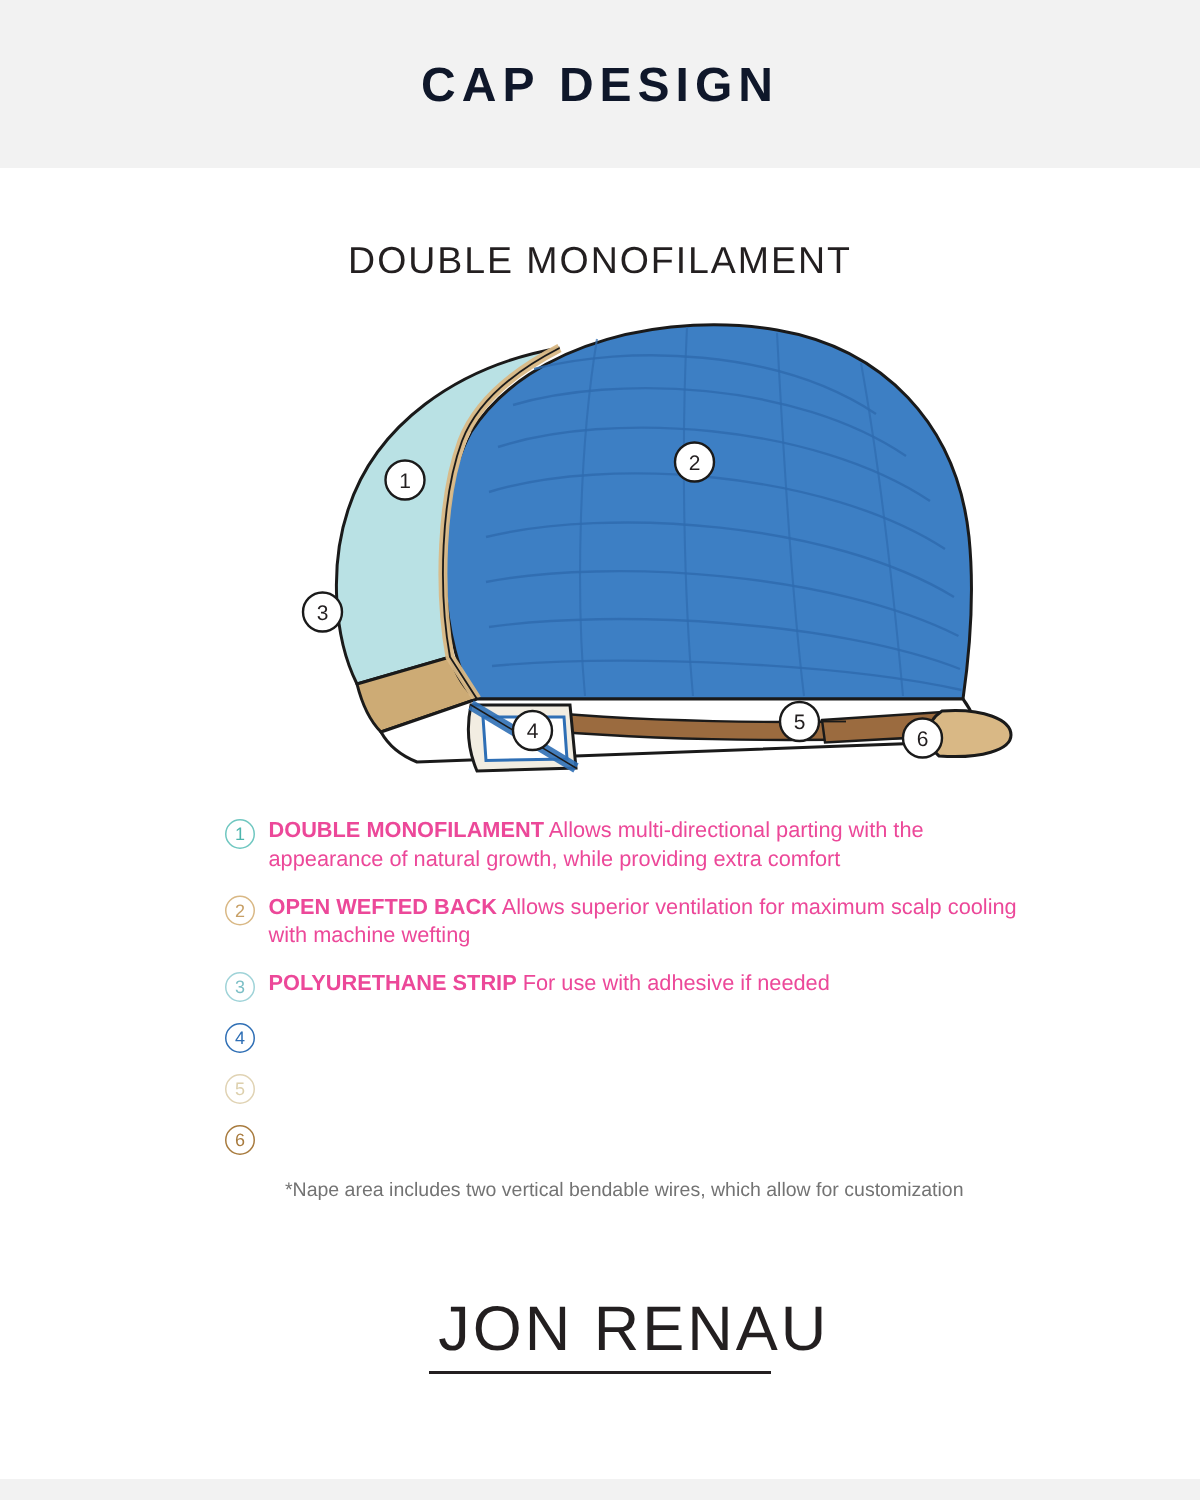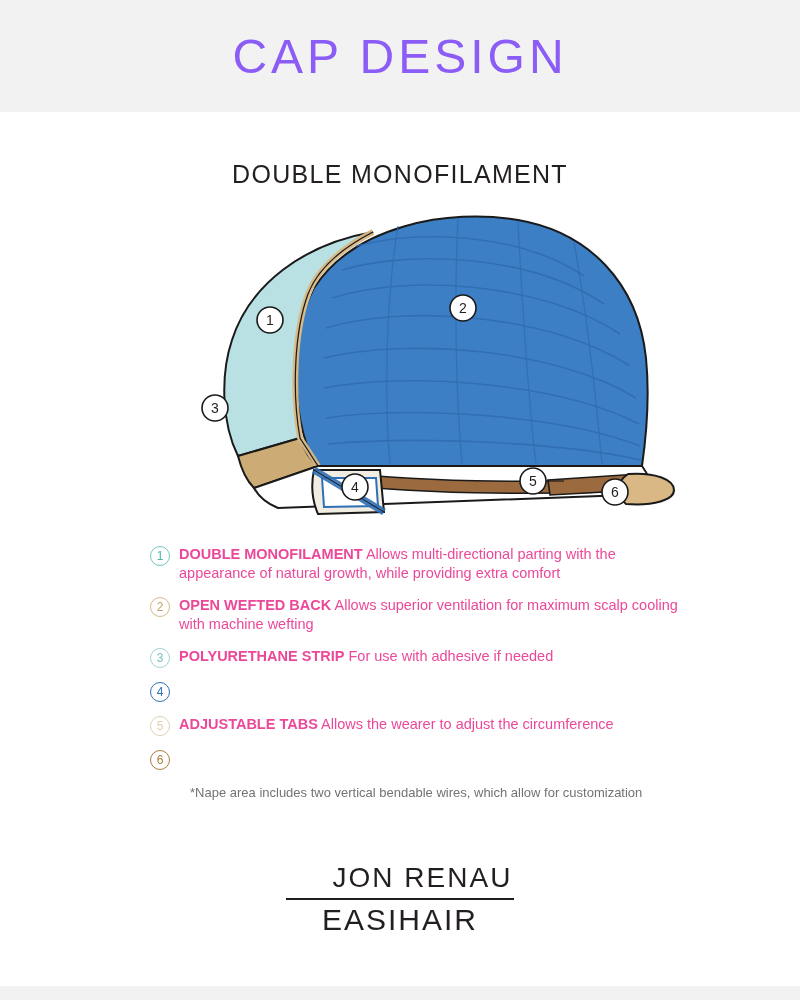--- a/index.html
+++ b/index.html
@@ -28,24 +28,24 @@
     left: 0;
     top: 0;
     width: 800px;
     height: 112px;
     background: #f2f2f2;
     display: flex;
     align-items: center;
     justify-content: center;
   }
   .header-title {
-    font-size: 48px;
-    font-weight: normal;
+    font-size: 32px;
+    font-weight: bold;
     letter-spacing: 4px;
-    color: #8b5cf6;
+    color: #0f172a;
     font-family: "Liberation Sans", sans-serif;
   }
 
   
   .subtitle {
     position: absolute;
     left: 0;
     top: 160px;
     width: 800px;
     text-align: center;
@@ -115,21 +115,21 @@
 
   
   .brand {
     position: absolute;
     left: 0;
     top: 862px;
     width: 800px;
     text-align: center;
   }
   .brand-main {
-    font-size: 28px;
+    font-size: 42px;
     letter-spacing: 2px;
     color: #231f20;
     padding-left: 45px;
   }
   .brand-rule {
     width: 228px;
     height: 2px;
     background: #231f20;
     margin: 4px auto 3px auto;
   }
@@ -253,33 +253,28 @@
         <span>For use with adhesive if needed</span>
       </div>
     </div>
 
     <div class="legend-row">
       <div class="legend-badge" style="border-color:#2f6fb5;color:#2f6fb5;">4</div>
     </div>
 
     <div class="legend-row">
       <div class="legend-badge" style="border-color:#e0d3b4;color:#ddd0ad;">5</div>
-      <div class="legend-text">
-        <b>ADJUSTABLE TABS</b> 
-        <span>Allows the wearer to adjust the circumference</span>
-      </div>
     </div>
 
     <div class="legend-row">
       <div class="legend-badge" style="border-color:#a87b3e;color:#a87b3e;">6</div>
     </div>
 
     <div class="footnote">*Nape area includes two vertical bendable wires, which allow for customization</div>
   </div>
 
   <div class="brand">
     <div class="brand-main">JON RENAU</div>
     <div class="brand-rule"></div>
-    <div class="brand-sub">EASIHAIR</div>
   </div>
 
   <div class="bottom-band"></div>
 </div>
 
 </body></html>

